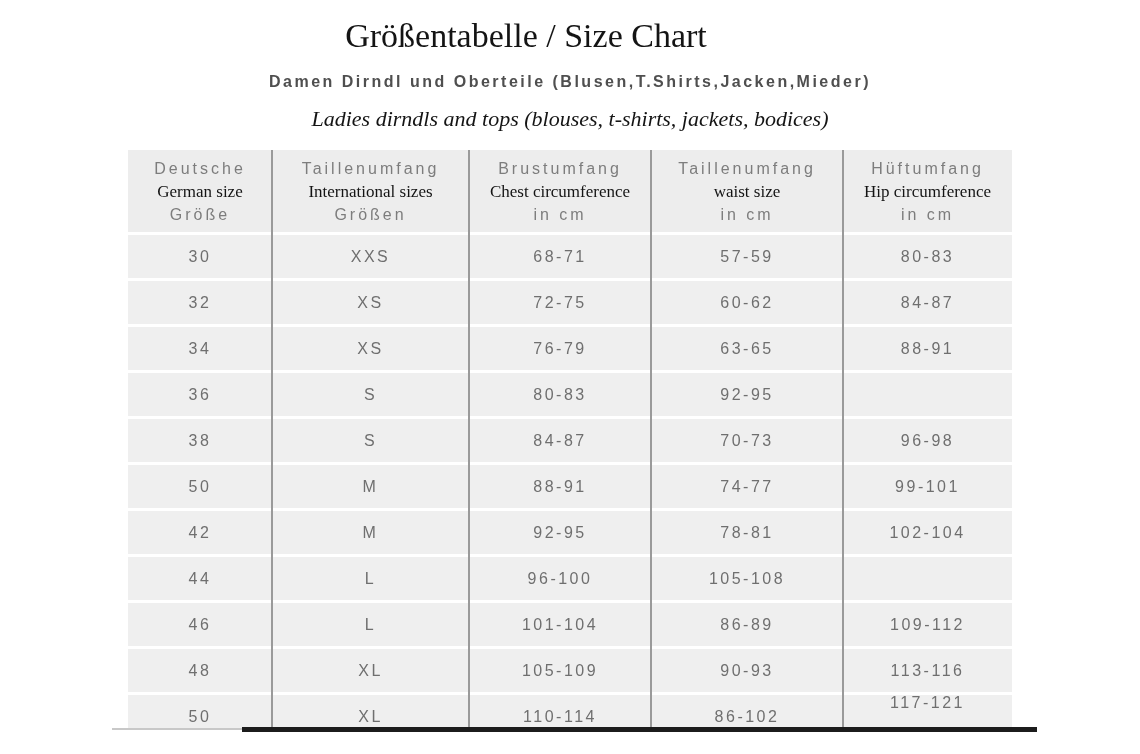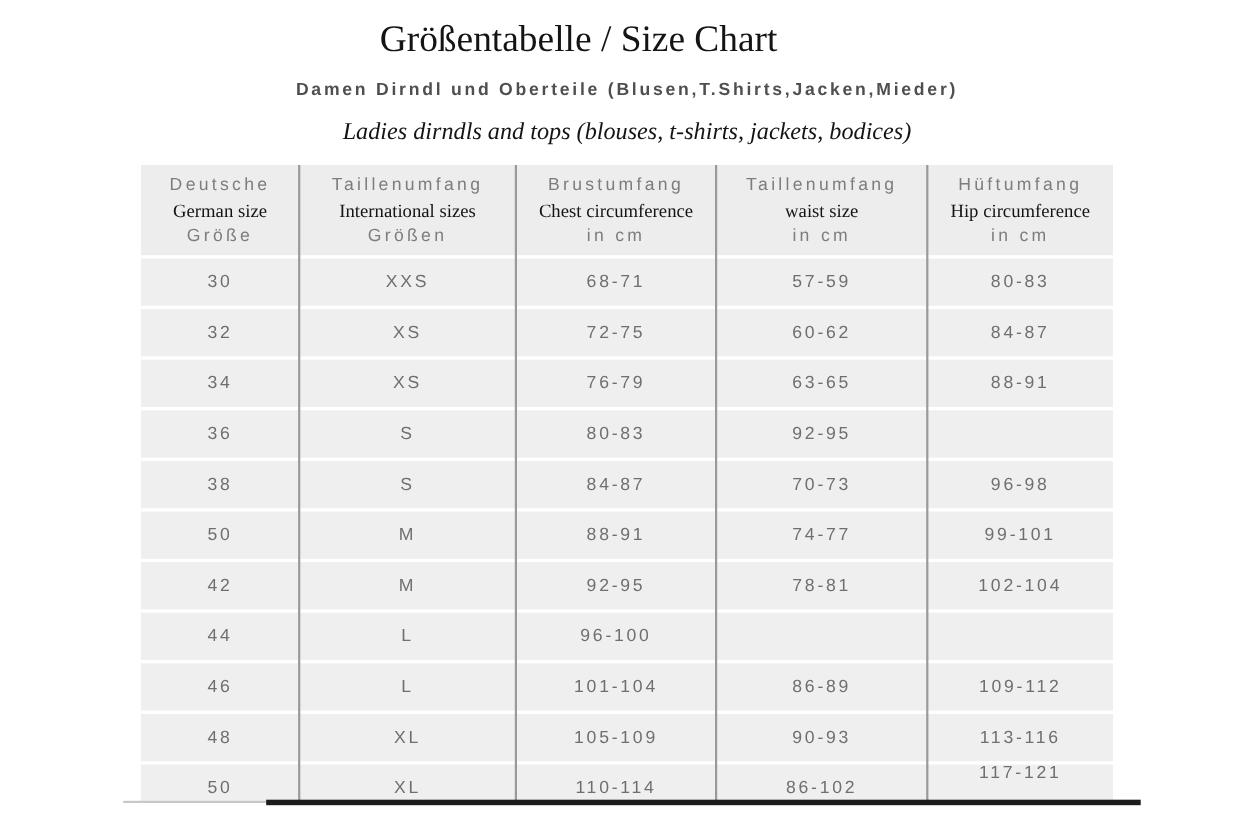--- a/index.html
+++ b/index.html
@@ -234,20 +234,21 @@
           <div class="td">M</div>
           <div class="td">92-95</div>
           <div class="td">78-81</div>
           <div class="td">102-104</div>
         </div>
 
         <div class="tr">
           <div class="td">44</div>
           <div class="td">L</div>
           <div class="td">96-100</div>
+          <div class="td">105-108</div>
         </div>
 
         <div class="tr">
           <div class="td">46</div>
           <div class="td">L</div>
           <div class="td">101-104</div>
           <div class="td">86-89</div>
           <div class="td">109-112</div>
         </div>
 

